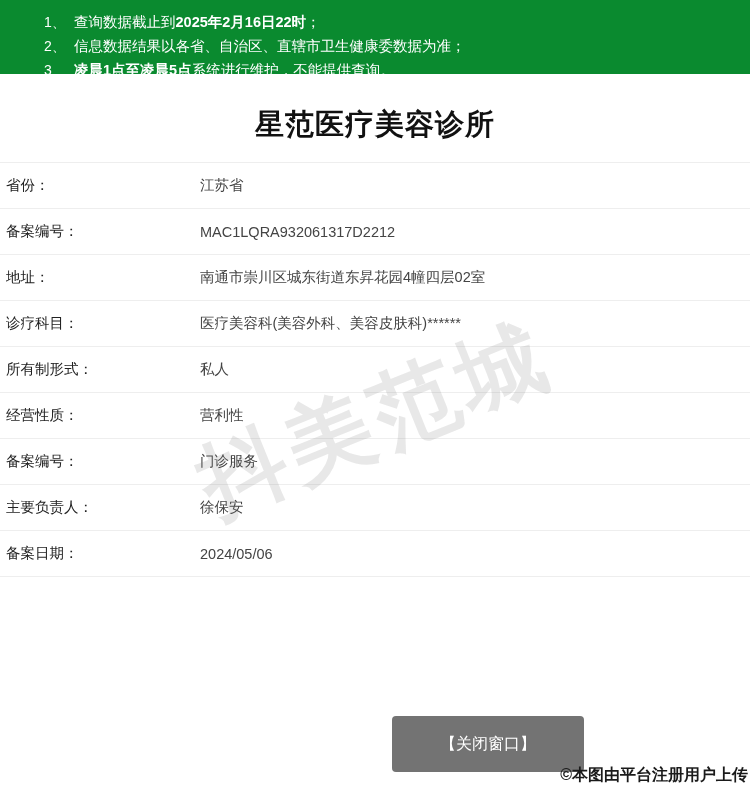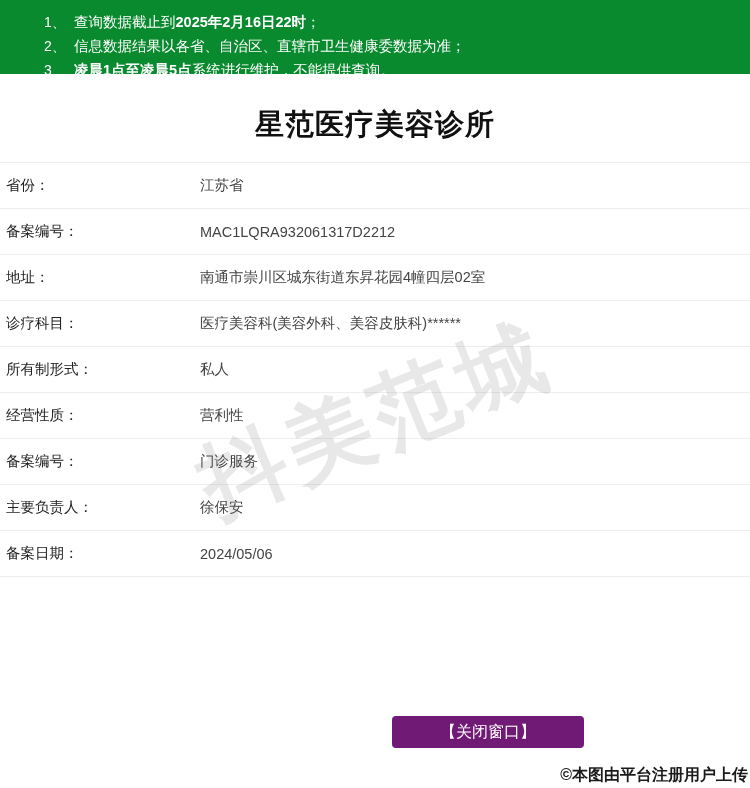--- a/index.html
+++ b/index.html
@@ -115,22 +115,22 @@
     left: 0;
     bottom: 0;
     width: 750px;
     height: 80px;
   }
   .close-btn {
     position: absolute;
     left: 392px;
     top: 8px;
     width: 192px;
-    height: 32px;
-    background: #701a75;
+    height: 56px;
+    background: #737373;
     color: #ffffff;
     font-size: 16px;
     border: none;
     border-radius: 4px;
     cursor: pointer;
     font-family: Liberation Serif, serif;
   }
   .corner-note {
     position: absolute;
     right: 2px;

